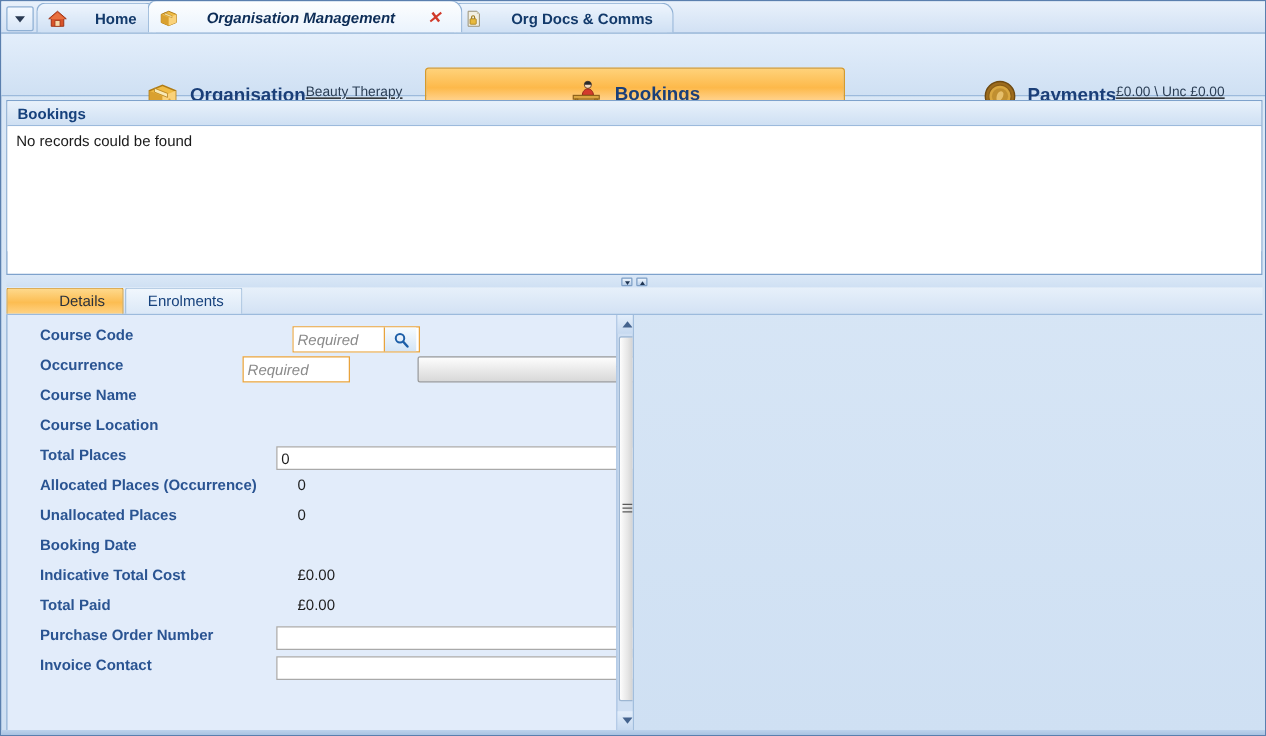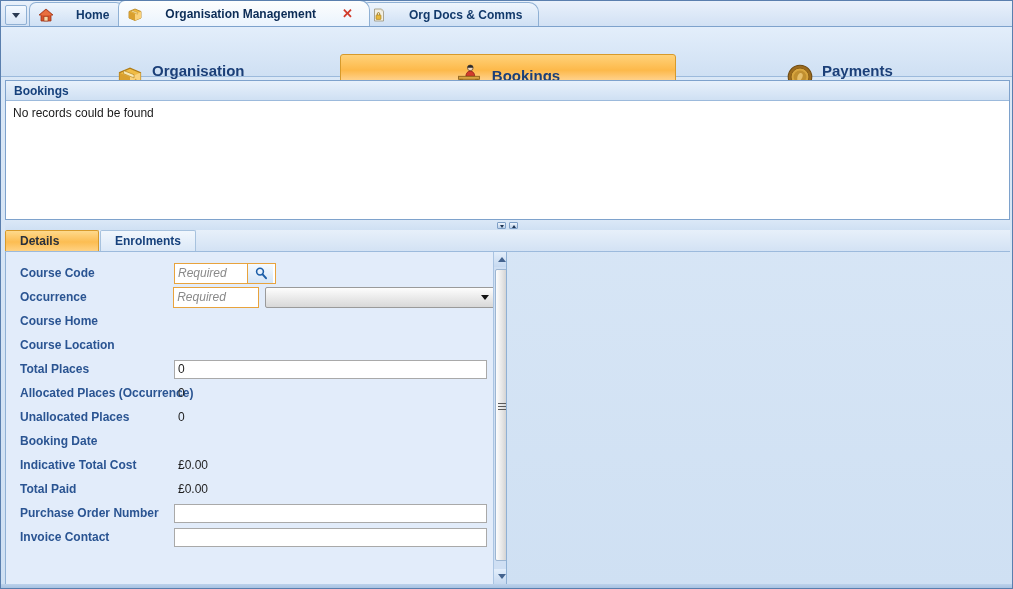--- a/index.html
+++ b/index.html
@@ -58,20 +58,21 @@
     border-bottom: none;
     border-radius: 7px 10px 0 0;
     background: linear-gradient(#eef5fd, #cfe0f4);
     white-space: nowrap;
   }
   .tab.active {
     background: linear-gradient(#fdfefe, #eaf3fd);
     z-index: 5;
     height: 26px;
     color: #0c2c56;
+    font-style: italic;
   }
   .tab .tab-close {
     color: #d13a2a; font-weight: bold; font-size: 13px;
     margin-left: 4px; line-height: 1;
     cursor: pointer;
   }
 
   
   .ico { width: 16px; height: 16px; display: inline-block; flex: 0 0 16px; position: relative; }
 
@@ -81,21 +82,21 @@
     width: 1013px; height: 50px;
     background: linear-gradient(#e3eefb, #cfe0f3);
     border-bottom: 1px solid #9cbadc;
     display: flex; align-items: center;
   }
   .secitem {
     display: flex; align-items: center; gap: 8px;
     height: 42px; padding: 0 10px;
     cursor: pointer;
   }
-  .secitem .sec-texts { display: flex; flex-direction: column; justify-content: flex-end; line-height: 1.15; }
+  .secitem .sec-texts { display: flex; flex-direction: row; justify-content: flex-end; line-height: 1.15; text-decoration: underline; }
   .sec-title { font-size: 15px; font-weight: bold; color: #1b3f78; }
   .sec-sub { font-size: 11px; color: #2b3e55; }
 
   #sec-org { position: absolute; left: 105px; top: 29px; }
   #sec-bookings {
     position: absolute; left: 339px; top: 27px;
     width: 336px; height: 42px;
     border: 1px solid #d79a2b;
     border-radius: 3px;
     background: linear-gradient(#ffd27a 0%, #fdb94a 38%, #ffcf85 60%, #ffe3ab 100%);
@@ -164,22 +165,22 @@
   #lowtabs {
     position: absolute; left: 4px; top: 229px;
     width: 1005px; height: 22px;
     border-bottom: 1px solid #9cbadc;
     background: linear-gradient(#e7f0fa, #d3e2f4);
     display: flex; align-items: stretch;
   }
   .lowtab {
     min-width: 94px;
     padding: 0 14px;
-    display: flex; align-items: center; justify-content: flex-start;
-    font-weight: bold; font-size: 12px;
+    display: flex; align-items: center; justify-content: flex-end;
+    font-weight: normal; font-size: 12px;
     color: #16417c;
     border: 1px solid #a7c2de;
     border-bottom: none;
     border-radius: 2px 2px 0 0;
     background: linear-gradient(#f1f7fd, #dbe8f7);
     cursor: pointer;
     margin-right: 1px;
   }
   .lowtab.active {
     background: linear-gradient(#fed98c 0%, #fcbd52 55%, #ffd283 100%);
@@ -191,22 +192,22 @@
   #formpanel {
     position: absolute; left: 4px; top: 251px;
     width: 502px; height: 334px;
     background: #e2ecfa;
     border: 1px solid #8fb0d4;
     border-top: none;
     overflow: hidden;
   }
   .formrow {
     position: absolute;
-    left: 4px; width: 486px; height: 24px;
-    display: flex; align-items: center;
+    left: 16px; width: 486px; height: 24px;
+    display: flex;  gap: 48px;
   }
   .flabel {
     width: 164px;
     padding-left: 10px;
     font-weight: bold;
     font-size: 12px;
     color: #2a5492;
     white-space: nowrap;
   }
   .fvalue {
@@ -467,21 +468,21 @@
 
     <div class="formrow" style="top:33px">
       <span class="flabel">Occurrence</span>
       <input class="txtbox required" style="width: 86px; height: 21px;" placeholder="Required">
       <span class="combo" style="margin-left:6px">
         <span class="caret"></span>
       </span>
     </div>
 
     <div class="formrow" style="top:57px">
-      <span class="flabel">Course Home</span>
+      <span class="flabel">Course Name</span>
       <span class="fvalue"></span>
     </div>
 
     <div class="formrow" style="top:81px">
       <span class="flabel">Course Location</span>
       <span class="fvalue"></span>
     </div>
 
     <div class="formrow" style="top:105px">
       <span class="flabel">Total Places</span>

